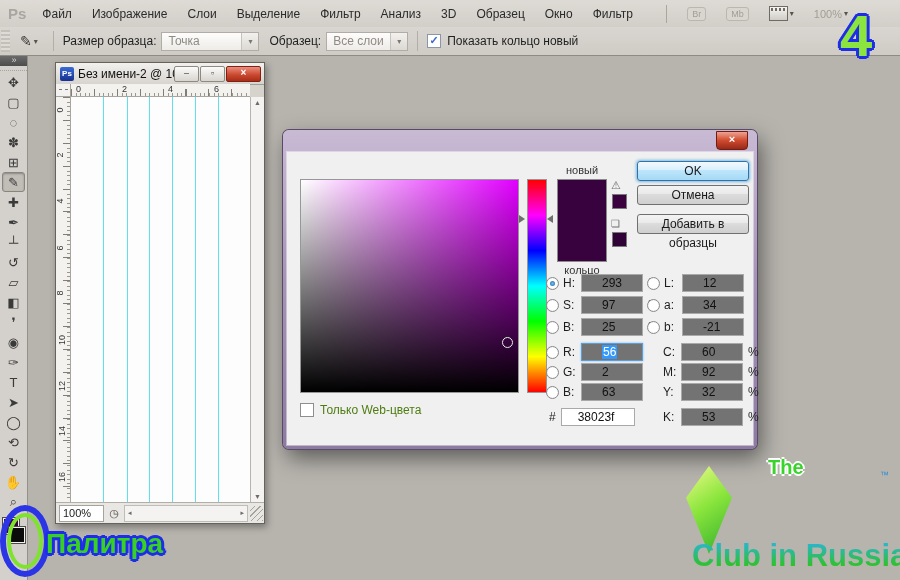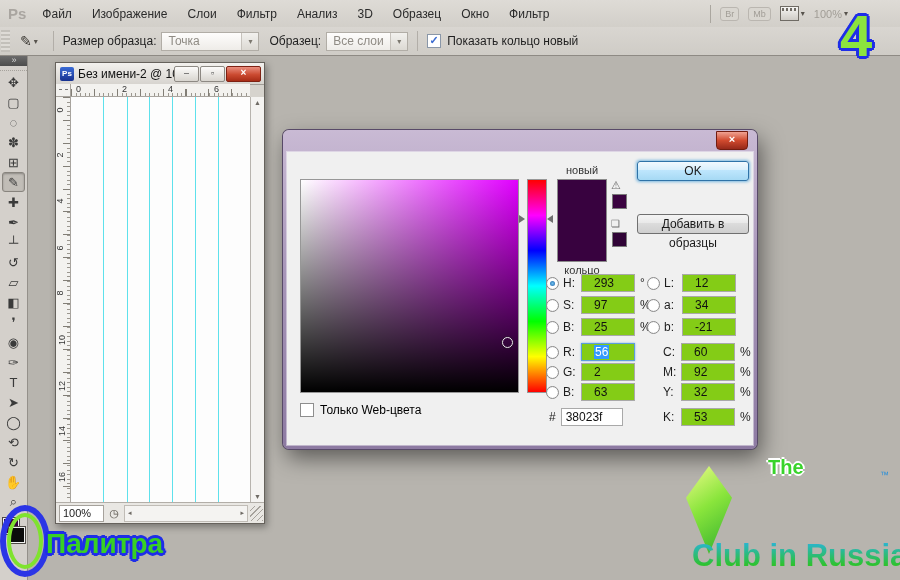--- a/index.html
+++ b/index.html
@@ -5,21 +5,21 @@
   html,body{margin:0;padding:0}
   body{width:900px;height:580px;overflow:hidden;position:relative;
        font-family:"Liberation Sans",sans-serif;background:#b7b4ae;}
 
   
   #menubar{position:absolute;left:0;top:0;width:900px;height:27px;
     background:linear-gradient(#dedbd6,#d2cfc9);border-bottom:1px solid #989490;
     display:flex;align-items:center;z-index:5}
   .ps-logo{margin:0 6px 0 8px;font-weight:bold;font-size:15px;color:#a9a5a0;}
   .menu-item{font-size:12px;color:#2b2b2b;padding:0 10px;line-height:26px;white-space:nowrap}
-  .menu-right{margin-left:auto;display:flex;align-items:center;gap:9px;margin-right:52px}
+  .menu-right{margin-left:auto;display:flex;align-items:center;gap:20px;margin-right:52px}
   .mvsep{width:1px;height:18px;background:#aaa69f}
   .chip{font-size:9px;color:#a19d96;border:1px solid #bab6b0;border-radius:3px;
         padding:1px 4px;background:#d9d6d0}
   .mini-ico{width:17px;height:13px;border:1px solid #6f6b64;background:
       linear-gradient(#f6f5f3,#cfccc6);position:relative}
   .mini-ico.film:before{content:"";position:absolute;left:1px;right:1px;top:1px;height:3px;
       background:repeating-linear-gradient(90deg,#6f6b64 0 2px,transparent 2px 4px)}
   .caret{font-size:8px;color:#57534d;margin-left:2px}
   .zoom-chip{font-size:11px;color:#a19d96}
 
@@ -136,33 +136,33 @@
     font-size:12px;color:#1a1a1a;text-align:center;line-height:19px;box-sizing:border-box;
     font-family:"Liberation Sans",sans-serif}
   .dlg-btn.default{border:1px solid #2f73a8;background:linear-gradient(#f2f9fe,#d8effc 45%,#bee6fd 46%,#a6d9f4);
     box-shadow:0 0 3px 1px #7ab8e0}
   .crow{position:absolute;height:18px;display:flex;align-items:center}
   .radio{width:11px;height:11px;border-radius:50%;border:1px solid #8b8b8b;
     background:radial-gradient(#fff 55%,#d9d9d9);margin-right:4px;position:relative;flex:none;box-sizing:content-box}
   .radio.on:before{content:"";position:absolute;left:3px;top:3px;width:5px;height:5px;border-radius:50%;
     background:radial-gradient(#6fc0ef,#1c62a8)}
   .flabel{font-size:12px;color:#1d1d1d;width:18px}
-  .finput{width:40px;height:16px;border:1px solid #a9a9a9;background:#84cc16;font-size:12px;color:#111;
-    line-height:16px;padding-left:12px;margin-right:5px;flex:none}
+  .finput{width:40px;height:16px;border:1px solid #a9a9a9;background:#737373;font-size:12px;color:#111;
+    line-height:16px;padding-left:20px;margin-right:5px;flex:none}
   .finput.focus{border-color:#5d9ddc;box-shadow:0 0 2px #7ab8e0}
   .seltext{background:#3399ff;color:#fff;padding:0 1px}
   .funit{font-size:12px;color:#1d1d1d}
   .flabel.noradio{width:18px;margin-left:16px}
   .hexrow{position:absolute;left:262px;top:256px;display:flex;align-items:center}
   .hexlabel{font-size:12px;color:#1d1d1d;margin-right:5px}
   .hexinput{width:56px;height:16px;border:1px solid #a9a9a9;background:#fff;font-size:12px;color:#111;
-    line-height:16px;padding-left:4px}
+    line-height:16px;padding-left:16px}
   .webrow{position:absolute;left:13px;top:251px;display:flex;align-items:center}
   .webcheck{width:12px;height:12px;border:1px solid #8e8e8e;background:#fff;margin-right:6px}
-  .weblabel{font-size:12px;color:#000000}
+  .weblabel{font-size:12px;color:#4d7c0f}
 
   
   #big4{position:absolute;left:840px;top:2px;font-size:58px;font-weight:bold;color:#8ce43e;z-index:50;
     text-shadow:-3px 0 #1e2ee8,3px 0 #1e2ee8,0 -3px #1e2ee8,0 3px #1e2ee8,
       -2px -2px #1e2ee8,2px 2px #1e2ee8,-2px 2px #1e2ee8,2px -2px #1e2ee8}
   #ring-outer{position:absolute;left:0px;top:505px;width:50px;height:72px;border:6px solid #2b35e6;
     border-radius:50%;z-index:60;box-sizing:border-box}
   #ring-inner{position:absolute;left:7px;top:513px;width:36px;height:56px;border:4px solid #7fe32e;
     border-radius:50%;z-index:60;box-sizing:border-box}
   #palette-text{position:absolute;left:46px;top:528px;font-size:28px;font-weight:bold;color:#38d024;z-index:60;
@@ -183,20 +183,21 @@
     background-clip:text;color:transparent;line-height:1}
 </style>
 </head>
 <body>
 
 <div id="menubar">
   <span class="ps-logo">Ps</span>
   <span class="menu-item">Файл</span>
   <span class="menu-item">Изображение</span>
   <span class="menu-item">Слои</span>
+  <span class="menu-item">Выделение</span>
   <span class="menu-item">Фильтр</span>
   <span class="menu-item">Анализ</span>
   <span class="menu-item">3D</span>
   <span class="menu-item">Образец</span>
   <span class="menu-item">Окно</span>
   <span class="menu-item">Фильтр</span>
   <div class="menu-right">
     <span class="mvsep"></span>
     <span class="chip">Br</span>
     <span class="chip">Mb</span>
@@ -337,20 +338,21 @@
       <div class="sw-cur" style="background: rgb(56, 2, 63);"></div>
     </div>
     <div class="lab-cur">кольцо</div>
 
     <div class="warn-ico">⚠</div>
     <div class="warn-sw"></div>
     <div class="cube-ico">❏</div>
     <div class="cube-sw"></div>
 
     <div class="dlg-btn default" style="top:9px">OK</div>
+    <div class="dlg-btn" style="top:33px">Отмена</div>
     <div class="dlg-btn" style="top:62px">Добавить в образцы</div>
 
     <div class="crow" style="left:259px;top:122px">
       <span class="radio on"></span>
       <span class="flabel">H:</span>
       <span class="finput">293</span>
       <span class="funit">°</span>
     </div>
     <div class="crow" style="left:259px;top:144px">
       <span class="radio"></span>

